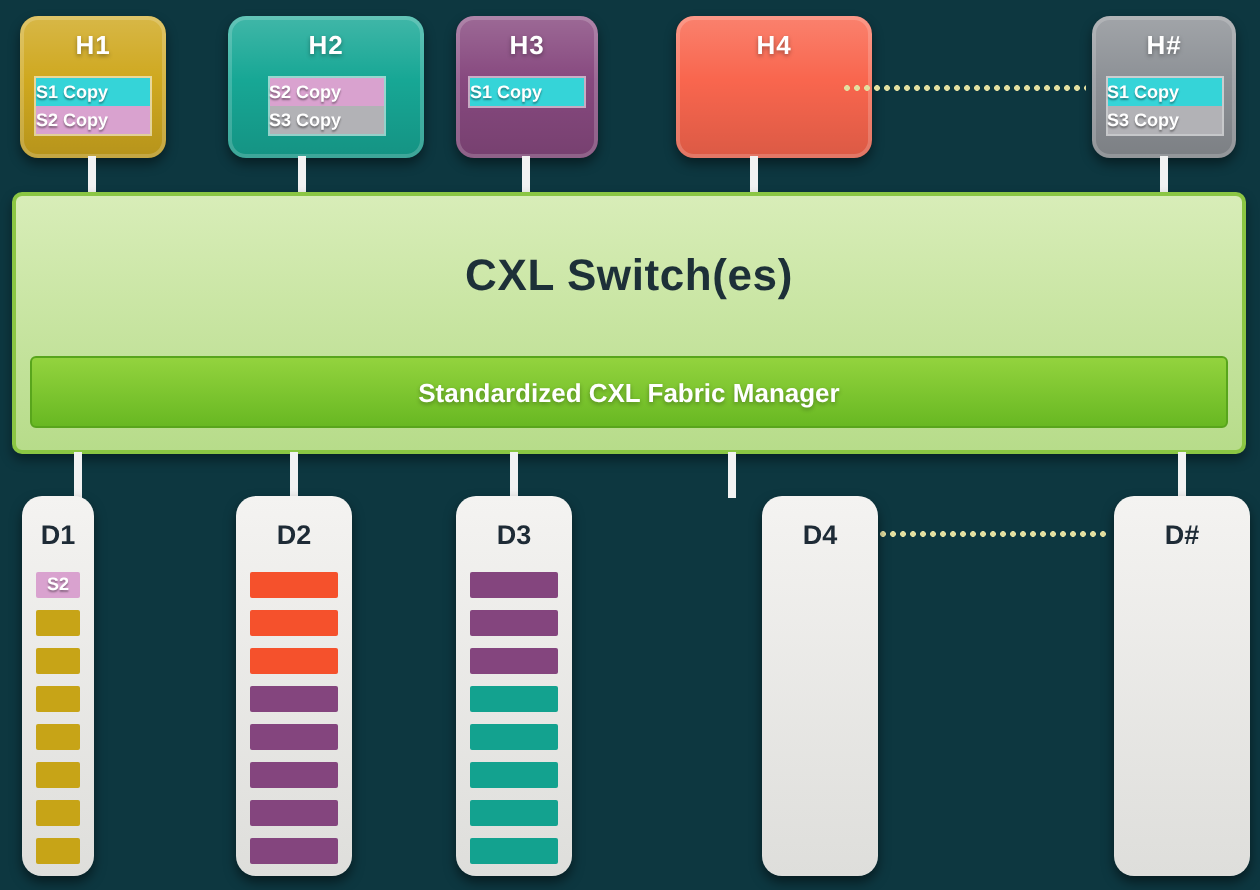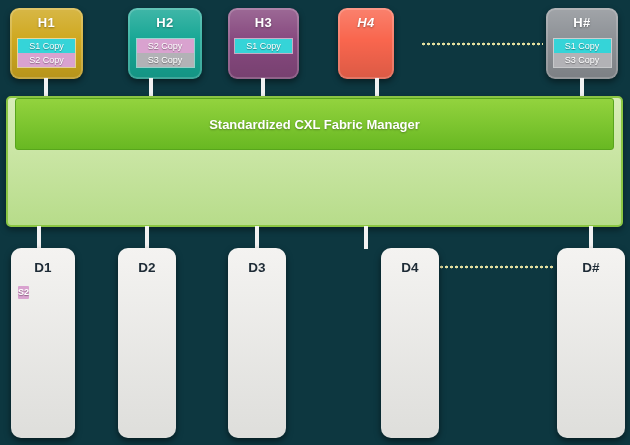--- a/index.html
+++ b/index.html
@@ -10,32 +10,32 @@
   }
 
   
   .host {
     position:absolute; top:8px; height:71px; border-radius:9px;
     box-shadow:0 3px 6px rgba(0,0,0,.45), inset 0 0 0 2px rgba(255,255,255,.18);
     background-image:linear-gradient(180deg, rgba(255,255,255,.18), rgba(255,255,255,0) 45%, rgba(0,0,0,.12));
     display:flex; flex-direction:column; align-items:center;
   }
   .host:nth-child(1){left:10px;width:73px;}
-  .host:nth-child(2){left:128px;width:74px;}
+  .host:nth-child(2){left:114px;width:98px;}
   .host:nth-child(3){left:228px;width:71px;}
-  .host:nth-child(4){left:338px;width:56px;font-style:italic;}
+  .host:nth-child(4){left:338px;width:98px;}
   .host:nth-child(5){left:546px;width:72px;}
   .host-title {
     color:#fff; font-weight:bold; font-size:13px; margin-top:7px;
     text-shadow:0 1px 2px rgba(0,0,0,.35); letter-spacing:.5px;
   }
   .chip-group { margin-top:8px; width:57px; border:1px solid rgba(255,255,255,.55); }
   .chip {
-    height:14px; line-height:14px; text-align:center; color:#fff;
-    font-weight:normal; font-size:9px; text-shadow:0 1px 1px rgba(0,0,0,.4);
+    height:14px; line-height:14px; text-align:left; color:#fff;
+    font-weight:bold; font-size:9px; text-shadow:0 1px 1px rgba(0,0,0,.4);
   }
 
   
   .connector { position:absolute; width:4px; background:#f2f2f2; }
   .host-c   { top:78px;  height:19px; }
   .device-c { top:226px; height:23px; }
   .hc1{left:44px;} .hc2{left:149px;} .hc3{left:261px;} .hc4{left:375px;} .hc5{left:580px;}
   .dc1{left:37px;} .dc2{left:145px;} .dc3{left:255px;} .dc4{left:364px;} .dc5{left:589px;}
 
   .dotted {
@@ -52,42 +52,42 @@
     box-sizing:border-box; border:2px solid #8bc643; border-radius:5px;
     background:linear-gradient(180deg,#d8edb8,#b7dc8a);
     box-shadow:0 3px 6px rgba(0,0,0,.4);
     display:flex; flex-direction:column;
   }
   .switch-title {
     flex:1; display:flex; align-items:center; justify-content:center;
     color:#1d3038; font-size:22px; font-weight:bold; letter-spacing:.3px;
   }
   .fabric-bar {
-    height:52px; margin:0 7px 11px; box-sizing:border-box;
+    height:36px; margin:0 7px 11px; box-sizing:border-box;
     background:linear-gradient(180deg,#93d33e,#68b822);
     border:1px solid #58a51c; border-radius:3px;
     color:#fff; font-weight:bold; font-size:13px;
     display:flex; align-items:center; justify-content:center;
     text-shadow:0 1px 2px rgba(0,0,0,.3);
   }
 
   
   .device {
     position:absolute; top:248px; height:190px; border-radius:10px;
     background:linear-gradient(180deg,#f4f3f1,#dededb);
     box-shadow:0 3px 6px rgba(0,0,0,.5);
     display:flex; flex-direction:column; align-items:center;
   }
-  .device:nth-child(1){left:11px;width:64px;}
+  .device:nth-child(1){left:11px;width:36px;}
   .device:nth-child(2){left:118px;width:58px;}
   .device:nth-child(3){left:228px;width:58px;}
   .device:nth-child(4){left:337px;width:58px;margin-left:44px;}
   .device:nth-child(5){left:557px;width:68px;}
   .device-title { color:#1e2b36; font-weight:bold; font-size:13.5px; margin-top:12px; }
-  .bars { margin-top:11px; display:flex; flex-direction:row; gap:6px; width:calc(100% - 14px); }
+  .bars { margin-top:11px; display:flex; flex-direction:column; gap:6px; width:calc(100% - 14px); }
   .bar {
     height:13px; line-height:13px; border-radius:1px; text-align:center;
     color:#fff; font-weight:bold; font-size:9px; text-shadow:0 1px 1px rgba(0,0,0,.35);
   }
 </style>
 </head>
 <body>
 
 <div class="stage">
 
@@ -127,20 +127,21 @@
   <div class="connector host-c hc1"></div>
   <div class="connector host-c hc2"></div>
   <div class="connector host-c hc3"></div>
   <div class="connector host-c hc4"></div>
   <div class="connector host-c hc5"></div>
 
   <div class="dotted dotted-hosts"></div>
   <div class="dotted dotted-devices"></div>
 
   <div class="switch-box">
+    <div class="switch-title">CXL Switch(es)</div>
     <div class="fabric-bar">Standardized CXL Fabric Manager</div>
   </div>
 
   <div class="connector device-c dc1"></div>
   <div class="connector device-c dc2"></div>
   <div class="connector device-c dc3"></div>
   <div class="connector device-c dc4"></div>
   <div class="connector device-c dc5"></div>
 
   <div>

